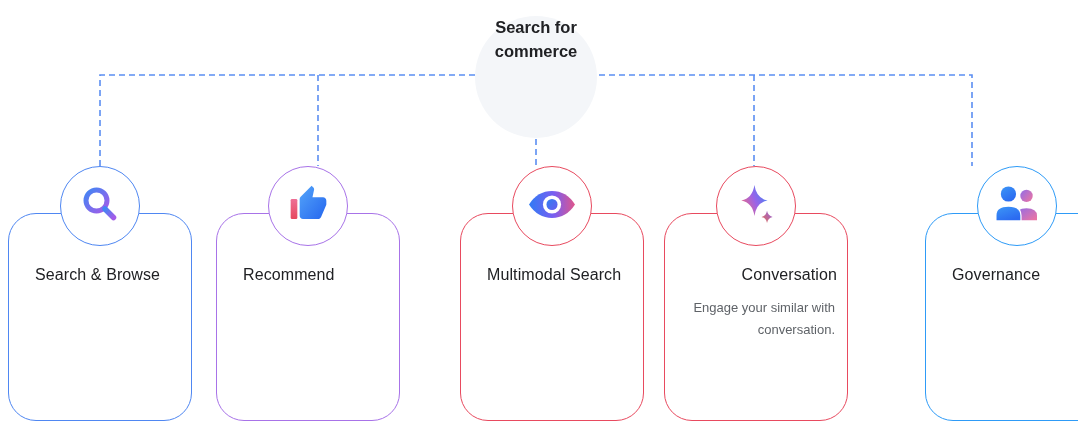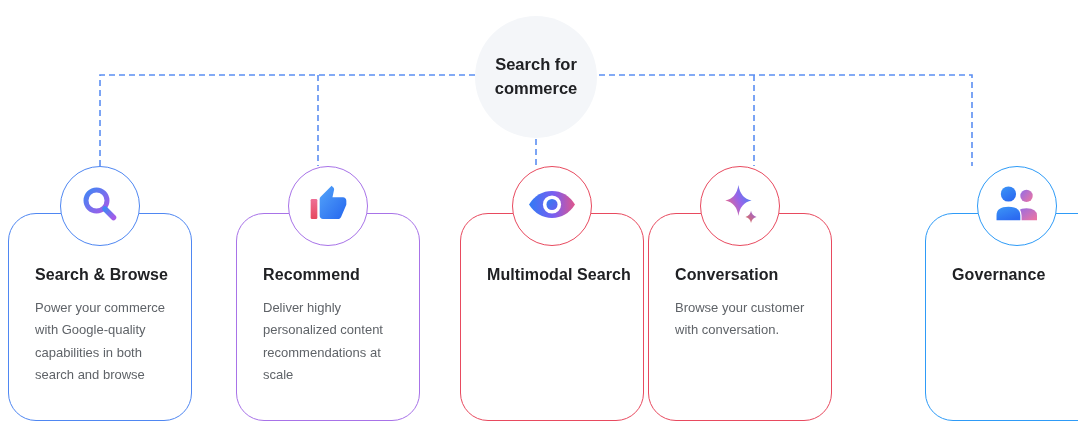--- a/index.html
+++ b/index.html
@@ -8,46 +8,46 @@
     font-family:"Liberation Sans", sans-serif;
     -webkit-font-smoothing:antialiased;
   }
   
   .connectors{position:absolute;left:0;top:0;width:1078px;height:432px;z-index:0;}
 
   
   .root-node{
     position:absolute;left:475px;top:16px;width:122px;height:122px;
     border-radius:50%;background:#f4f6f9;z-index:2;
-    display:flex;align-items:center;justify-content:center;text-align:center;
+    display:flex;justify-content:center;text-align:center;
   }
   .root-node .label{
     width:92px;font-size:16.5px;line-height:1.45;font-weight:600;color:#202124;
   }
 
   
   .card{
     position:absolute;top:213px;width:184px;height:208px;background:#ffffff;
     border:1.5px solid var(--accent,#4f87f2);border-radius:28px;z-index:1;
     box-sizing:border-box;
   }
   .card.c0{left:8px;}
-  .card.c1{left:236px;}
+  .card.c1{left:216px;}
   .card.c2{left:460px;}
-  .card.c3{left:648px;}
+  .card.c3{left:664px;text-align:right;}
   .card.c4{left:880px;margin-left:45px;}
 
   .icon-circle{
     position:absolute;left:50%;top:-48px;transform:translateX(-50%);
     width:80px;height:80px;border-radius:50%;background:#ffffff;
     border:1.5px solid var(--accent,#4f87f2);box-sizing:border-box;
     display:flex;align-items:center;justify-content:center;
   }
   .card-title{
-    margin:52px 10px 0 26px;font-size:16px;font-weight:700;color:#202124;
+    margin:52px 10px 0 26px;font-size:16px;font-weight:400;color:#202124;
     letter-spacing:0.1px;
   }
   .card-desc{
     margin:13px 12px 0 26px;font-size:13px;line-height:1.72;color:#5f6368;
   }
 </style>
 </head>
 <body>
 
 <svg class="connectors" viewBox="0 0 1078 432" xmlns="http://www.w3.org/2000/svg">
@@ -72,21 +72,20 @@
             <stop offset="0" stop-color="#4285f4"></stop>
               <stop offset="1" stop-color="#a35ce8"></stop>
           </linearGradient>
         </defs>
         <circle cx="16.5" cy="16.5" r="10.5" fill="none" stroke="url(#gSearch)" stroke-width="5"></circle>
         <line x1="25" y1="25" x2="33.5" y2="33.5" stroke="url(#gSearch)" stroke-width="5.5" stroke-linecap="round"></line>
       </svg>
     </span>
   </div>
   <div class="card-title">Search &amp; Browse</div>
-  <div class="card-desc">Power your commerce with Google-quality capabilities in both search and browse</div>
 </div>
 
 <div class="card c1" style="--accent: #a873e8;">
   <div class="icon-circle">
     <span>
       <svg width="40" height="40" viewBox="0 0 24 24" xmlns="http://www.w3.org/2000/svg">
         <defs>
           <linearGradient id="gBar" x1="0" y1="0" x2="0" y2="1">
             <stop offset="0" stop-color="#ee6f95"></stop>
               <stop offset="1" stop-color="#e6485e"></stop>
@@ -95,21 +94,20 @@
             <stop offset="0" stop-color="#54a5fa"></stop>
               <stop offset="1" stop-color="#2566ee"></stop>
           </linearGradient>
         </defs>
         <rect x="1.6" y="9" width="4" height="12" rx="0.8" fill="url(#gBar)"></rect>
         <path d="M23 10c0-1.1-.9-2-2-2h-6.31l.95-4.57.03-.32c0-.41-.17-.79-.44-1.06L14.17 1 7.59 7.59C7.22 7.95 7 8.45 7 9v10c0 1.1.9 2 2 2h9c.83 0 1.54-.5 1.84-1.22l3.02-7.05c.09-.23.14-.47.14-.73v-2z" fill="url(#gThumb)"></path>
       </svg>
     </span>
   </div>
   <div class="card-title">Recommend</div>
-  <div class="card-desc">Deliver highly personalized content recommendations at scale</div>
 </div>
 
 <div class="card c2" style="--accent: #e84a5f;">
   <div class="icon-circle">
     <span>
       <svg width="46" height="29" viewBox="0 0 48 30" xmlns="http://www.w3.org/2000/svg">
         <defs>
           <linearGradient id="gEye" x1="0" y1="0" x2="1" y2="0">
             <stop offset="0" stop-color="#2f7bf5"></stop>
               <stop offset="0.55" stop-color="#7b5ef0"></stop>
@@ -143,21 +141,21 @@
             <stop offset="0" stop-color="#e8724d"></stop>
               <stop offset="1" stop-color="#8f5fe8"></stop>
           </linearGradient>
         </defs>
         <path d="M18.5 2 Q20.4 14.7 31 16.7 Q20.4 18.7 18.5 31.4 Q16.6 18.7 6 16.7 Q16.6 14.7 18.5 2 Z" fill="url(#gStar)"></path>
         <path d="M30.5 26.5 Q31.4 31.4 35.8 32.3 Q31.4 33.2 30.5 38 Q29.6 33.2 25.2 32.3 Q29.6 31.4 30.5 26.5 Z" fill="url(#gStar2)"></path>
       </svg>
     </span>
   </div>
   <div class="card-title">Conversation</div>
-  <div class="card-desc">Browse your customer with conversation.</div>
+  <div class="card-desc">Engage your similar with conversation.</div>
 </div>
 
 <div class="card c4" style="--accent: #2e9bf7;">
   <div class="icon-circle">
     <span>
       <svg width="44" height="40" viewBox="0 0 46 42" xmlns="http://www.w3.org/2000/svg">
         <defs>
           <linearGradient id="gPplBlue" x1="0" y1="0" x2="0.6" y2="1">
             <stop offset="0" stop-color="#3c96f7"></stop>
               <stop offset="1" stop-color="#2b6af0"></stop>

